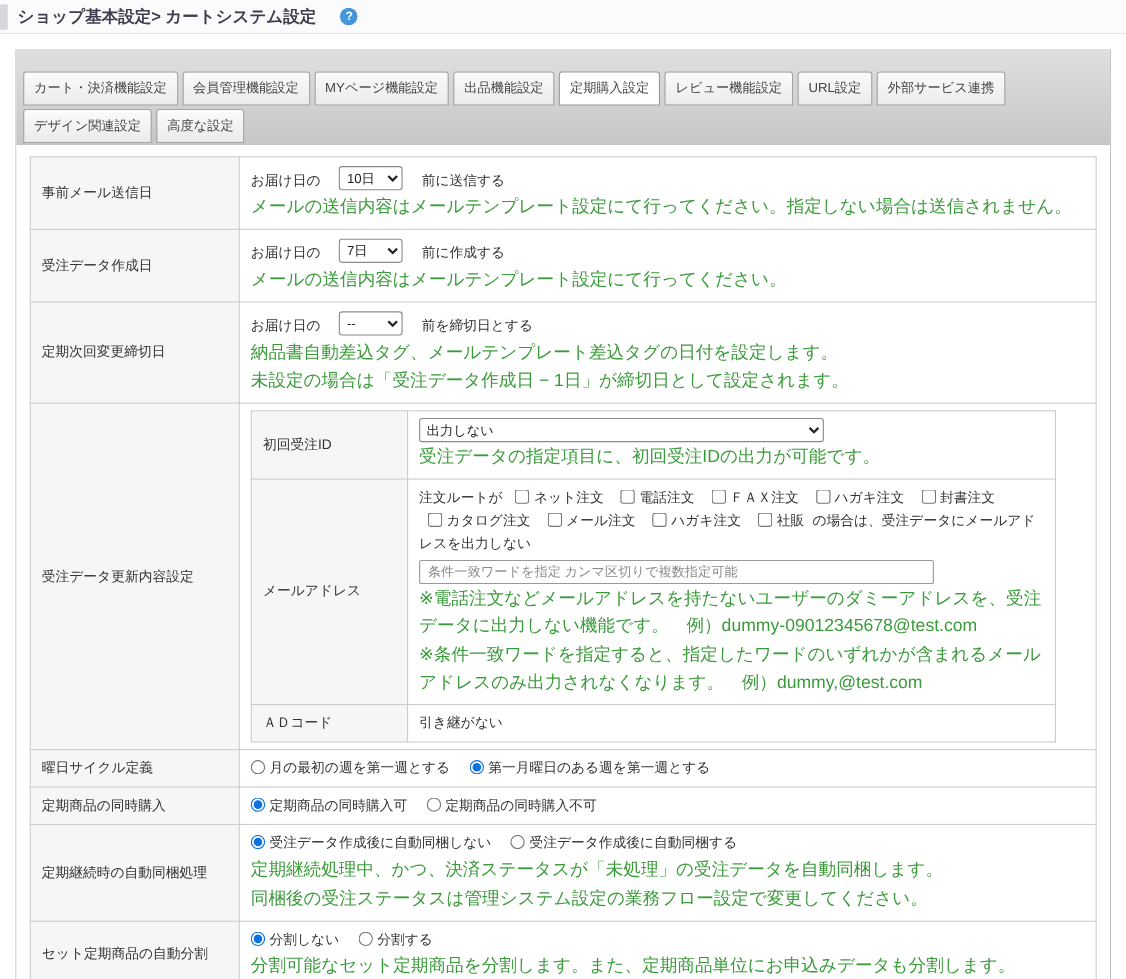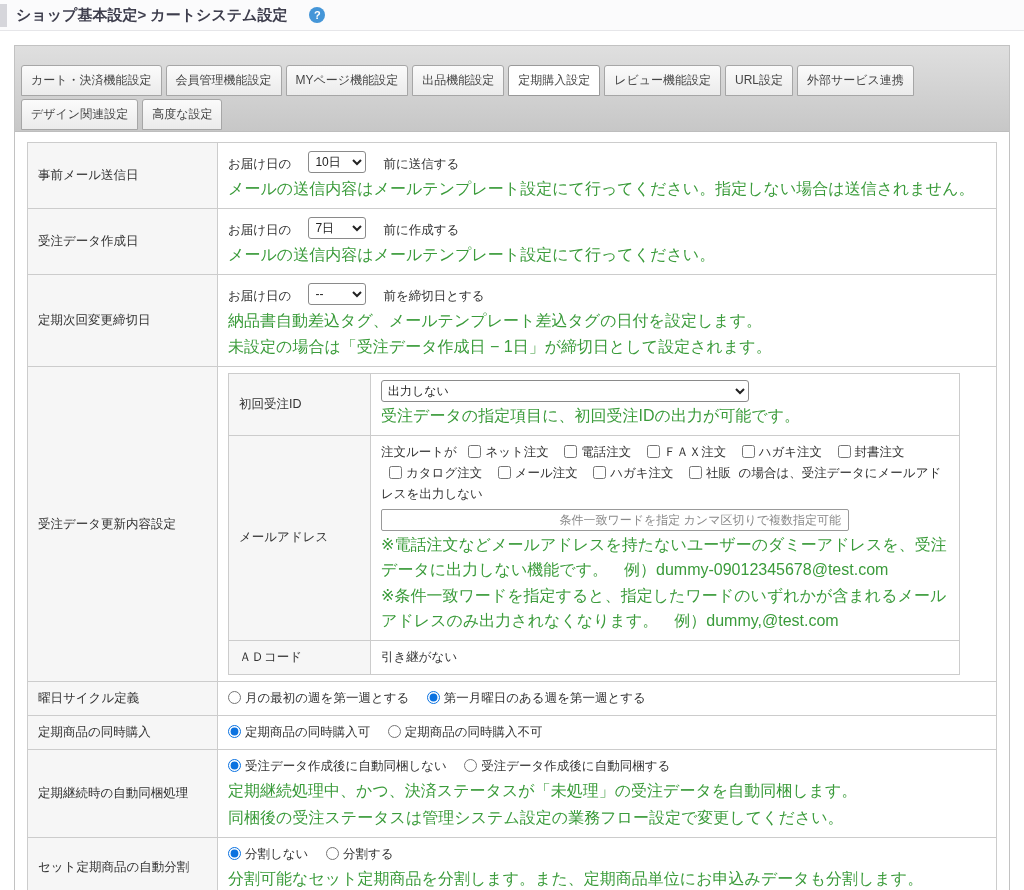--- a/index.html
+++ b/index.html
@@ -52,21 +52,21 @@
 
   input[type="radio"], input[type="checkbox"] { accent-color: #0b72e0; width: 13px; height: 13px;
     vertical-align: -2px; margin-right: 4px; }
   label.opt { margin-right: 14px; font-size: 12.5px; cursor: pointer; white-space: nowrap; }
   .optline { padding: 2px 0; }
 
   .inline-flow { font-size: 12.5px; line-height: 1.7; }
   .inline-flow label.opt { margin: 0 4px 0 8px; }
   .word-input { display: block; width: 468px; margin: 3px 0 2px 0; padding: 3px 7px;
     font-size: 12px; border: 1px solid #999; border-radius: 2px; color: #333;
-    font-family: "Liberation Sans", "DejaVu Sans", sans-serif; text-align: right; }
+    font-family: "Liberation Sans", "DejaVu Sans", sans-serif; }
   .word-input::placeholder { color: #8a8a8a; }
 </style>
 </head>
 <body>
 
 <div class="titlebar">
   <span class="accent"></span>
   <span class="page-title">ショップ基本設定&gt; カートシステム設定</span>
   <span class="help">?</span>
 </div>

